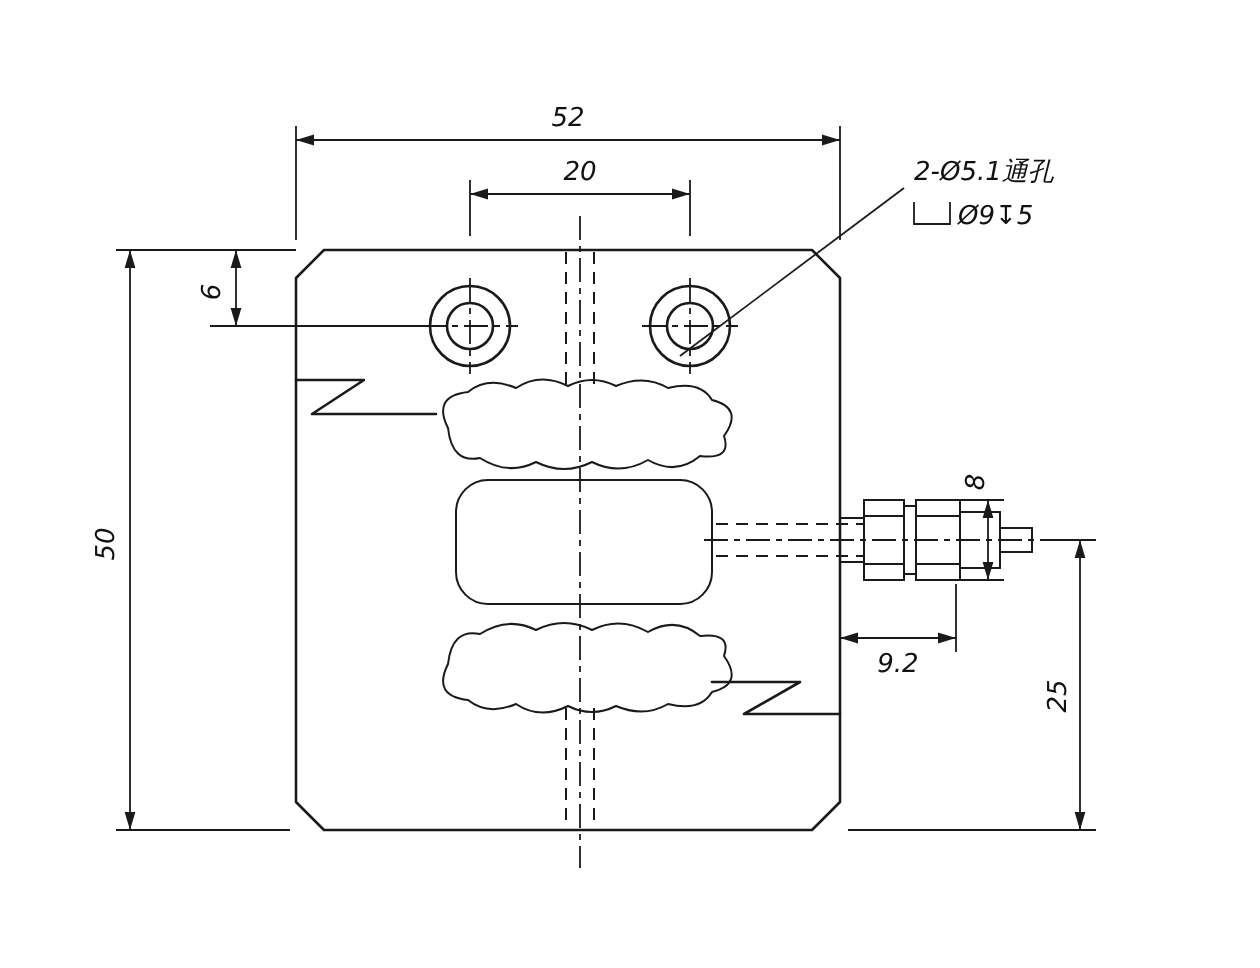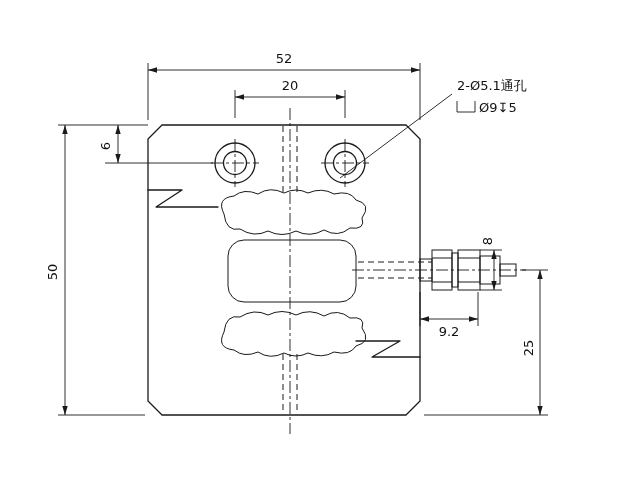--- a/index.html
+++ b/index.html
@@ -1,18 +1,18 @@
 <!DOCTYPE html>
 <html><head>
 <meta charset="utf-8">
 <style>
   html,body{margin:0;padding:0;background:#ffffff;}
   .stage{
     width:630px;height:484px;position:relative;background:#ffffff;
-    font-family:"DejaVu Sans", sans-serif;overflow:hidden;
+    font-family:"DejaVu Sans", sans-serif;overflow:hidden;font-style:italic;
   }
   svg{display:block;}
   .ln{stroke:#1a1a1a;stroke-width:1.3;fill:none;stroke-linejoin:round;stroke-linecap:round;}
   .thin{stroke:#1a1a1a;stroke-width:1;fill:none;}
   .dim{stroke:#1a1a1a;stroke-width:0.9;fill:none;}
   .center{stroke:#1a1a1a;stroke-width:0.9;fill:none;stroke-dasharray:12 3 3 3;}
   .hidden{stroke:#1a1a1a;stroke-width:1;fill:none;stroke-dasharray:6 4;}
   text{font-family:"DejaVu Sans", sans-serif;font-size:13px;fill:#111111;}
 </style>
 </head>

